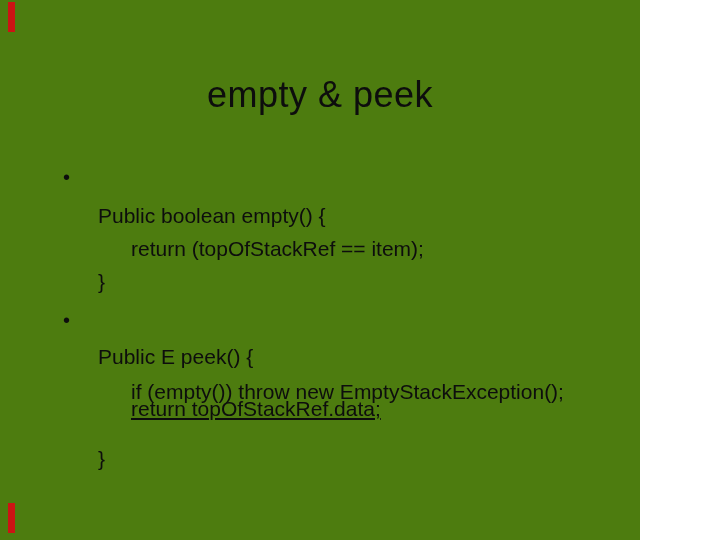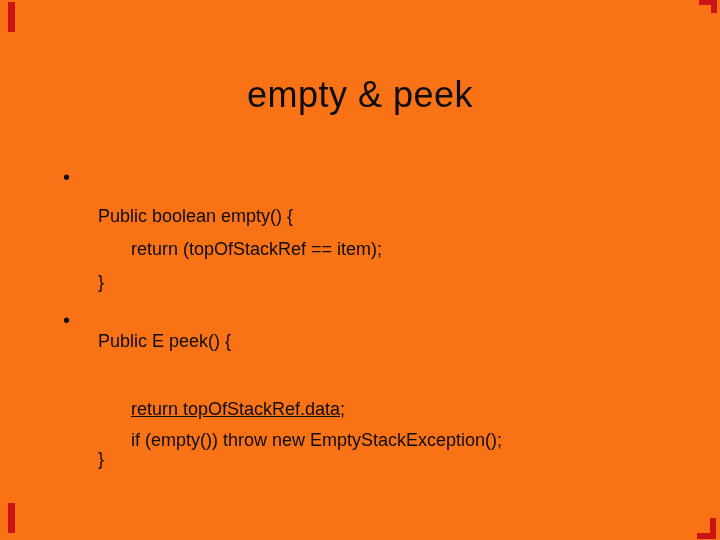--- a/index.html
+++ b/index.html
@@ -2,23 +2,23 @@
 <html style="--accent: #cc1414;"><head>
 <meta charset="utf-8">
 <style>
   html, body {
     margin: 0;
     padding: 0;
     background: #ffffff;
   }
   .slide {
     position: relative;
-    width: 720px;
+    width: 640px;
     height: 540px;
-    background: #f97316;
+    background: #4d7c0f;
     overflow: hidden;
     font-family: "Liberation Sans", "DejaVu Sans", sans-serif;
     color: #0d0d0d;
   }
 
   
   .mark {
     position: absolute;
     background: var(--accent, #cc1414);
   }
@@ -51,33 +51,33 @@
   .bullet-row .dot {
     display: inline-block;
     width: 37px;
     font-size: 20px;
   }
   .bullet-row.b1 { top: 162px; font-size: 23px; line-height: 30px; }
   .bullet-row.b2 { top: 304px; font-size: 24px; line-height: 32px; }
 
   .code-line {
     position: absolute;
-    font-size: 18px;
+    font-size: 21px;
     line-height: 26px;
     white-space: pre;
   }
   .ind1 { left: 98px;  }
   .ind2 { left: 131px; }
 
   .c1-0 { top: 203px; }
   .c1-1 { top: 236px; }
   .c1-2 { top: 269px; }
 
-  .c2-0 { top: 328px; }
-  .c2-1 { top: 379px; margin-top: 48px; }
+  .c2-0 { top: 344px; }
+  .c2-1 { top: 379px; }
   .c2-2 { top: 396px; text-decoration: underline; }
   .c2-3 { top: 446px; }
 </style>
 </head>
 <body>
 
 <div class="slide">
 
   <div class="mark mark-tl"></div>
   <div class="mark mark-tr-h"></div>

